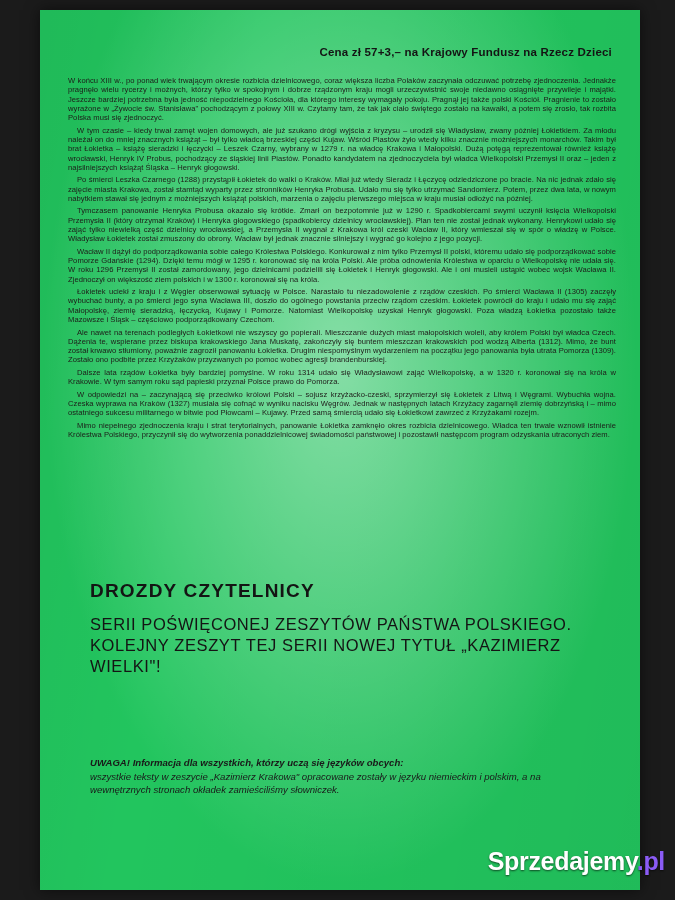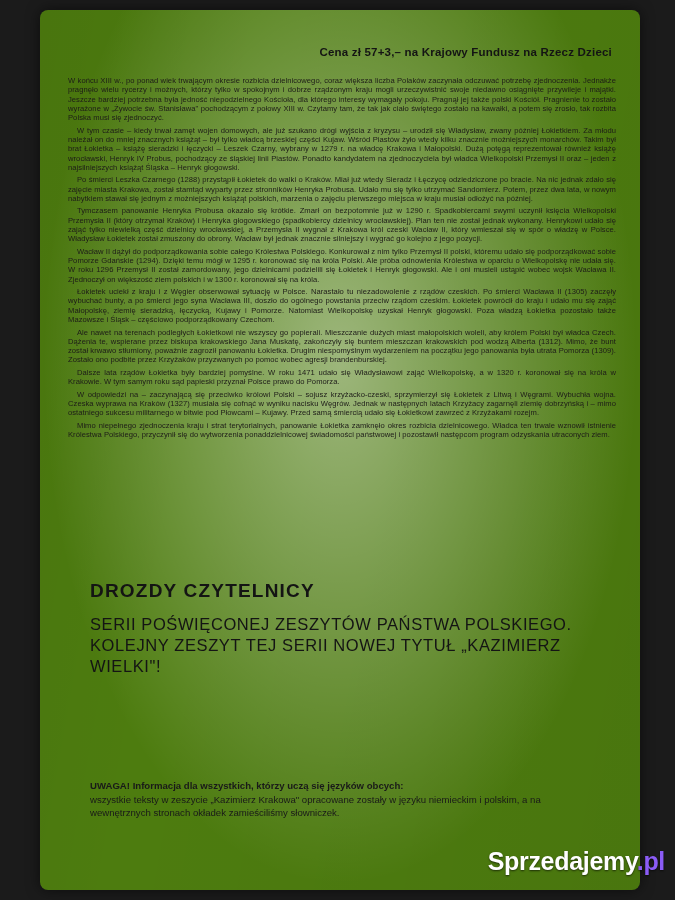--- a/index.html
+++ b/index.html
@@ -8,23 +8,22 @@
     background:#1b1b1b;
     font-family:"Liberation Sans", sans-serif;
     overflow:hidden;
     position:relative;
   }
   
   #page{
     position:absolute;
     left:40px;top:10px;
     width:600px;height:880px;
-    background:#4d7c0f;
+    background:#22c55e;
     box-shadow:0 0 14px rgba(0,0,0,.55);
-    border-radius:8px;
   }
   #page:before{ 
     content:"";position:absolute;inset:0;
     background:
       radial-gradient(ellipse at 50% 40%, rgba(255,255,255,.45), rgba(0,0,0,0) 70%),
       linear-gradient(100deg, rgba(0,0,0,.06), rgba(0,0,0,0) 30%, rgba(0,0,0,.05));
     pointer-events:none;
   }
   .price{
     position:absolute;
@@ -62,24 +61,25 @@
   .appeal .lines{
     font-size:16.5px;
     line-height:21px;
     letter-spacing:.6px;
     font-weight:normal;
   }
   .appeal .lines div{white-space:nowrap;}
   
   .notice{
     position:absolute;
-    left:50px;top:769px;width:470px;
+    left:50px;top:746px;width:470px;
     font-size:9.6px;
     line-height:13px;
     color:#191919;
+    font-style:italic;
   }
   .notice .head{font-weight:bold;}
   .notice .rest{margin-top:1px;}
   
   .watermark{
     position:absolute;
     right:10px;bottom:24px;
     font-size:25px;
     font-weight:bold;
     color:#ffffff;
@@ -97,21 +97,21 @@
   <div class="price">Cena zł 57+3,– na Krajowy Fundusz na Rzecz Dzieci</div>
 
   <div class="body-text">
     <p>W końcu XIII w., po ponad wiek trwającym okresie rozbicia dzielnicowego, coraz większa liczba Polaków zaczynała odczuwać potrzebę zjednoczenia. Jednakże pragnęło wielu rycerzy i możnych, którzy tylko w spokojnym i dobrze rządzonym kraju mogli urzeczywistnić swoje niedawno osiągnięte przywileje i majątki. Jeszcze bardziej potrzebna była jedność niepodzielnego Kościoła, dla którego interesy wymagały pokoju. Pragnął jej także polski Kościół. Pragnienie to zostało wyrażone w „Żywocie św. Stanisława" pochodzącym z połowy XIII w. Czytamy tam, że tak jak ciało świętego zostało na kawałki, a potem się zrosło, tak rozbita Polska musi się zjednoczyć.</p>
     <p class="ind">W tym czasie – kiedy trwał zamęt wojen domowych, ale już szukano drógi wyjścia z kryzysu – urodził się Władysław, zwany później Łokietkiem. Za młodu należał on do mniej znacznych książąt – był tylko władcą brzeskiej części Kujaw. Wśród Piastów żyło wtedy kilku znacznie możniejszych monarchów. Takim był brat Łokietka – książę sieradzki i łęczycki – Leszek Czarny, wybrany w 1279 r. na władcę Krakowa i Małopolski. Dużą potęgą reprezentował również książę wrocławski, Henryk IV Probus, pochodzący ze śląskiej linii Piastów. Ponadto kandydatem na zjednoczyciela był władca Wielkopolski Przemysł II oraz – jeden z najsilniejszych książąt Śląska – Henryk głogowski.</p>
     <p class="ind">Po śmierci Leszka Czarnego (1288) przystąpił Łokietek do walki o Kraków. Miał już wtedy Sieradz i Łęczycę odziedziczone po bracie. Na nic jednak zdało się zajęcie miasta Krakowa, został stamtąd wyparty przez stronników Henryka Probusa. Udało mu się tylko utrzymać Sandomierz. Potem, przez dwa lata, w nowym nabytkiem stawał się jednym z możniejszych książąt polskich, marzenia o zajęciu pierwszego miejsca w kraju musiał odłożyć na później.</p>
     <p class="ind">Tymczasem panowanie Henryka Probusa okazało się krótkie. Zmarł on bezpotomnie już w 1290 r. Spadkobiercami swymi uczynił księcia Wielkopolski Przemysła II (który otrzymał Kraków) i Henryka głogowskiego (spadkobiercy dzielnicy wrocławskiej). Plan ten nie został jednak wykonany. Henrykowi udało się zająć tylko niewielką część dzielnicy wrocławskiej, a Przemysła II wygnał z Krakowa król czeski Wacław II, który wmieszał się w spór o władzę w Polsce. Władysław Łokietek został zmuszony do obrony. Wacław był jednak znacznie silniejszy i wygrać go kolejno z jego pozycji.</p>
     <p class="ind">Wacław II dążył do podporządkowania sobie całego Królestwa Polskiego. Konkurował z nim tylko Przemysł II polski, któremu udało się podporządkować sobie Pomorze Gdańskie (1294). Dzięki temu mógł w 1295 r. koronować się na króla Polski. Ale próba odnowienia Królestwa w oparciu o Wielkopolskę nie udała się. W roku 1296 Przemysł II został zamordowany, jego dzielnicami podzielili się Łokietek i Henryk głogowski. Ale i oni musieli ustąpić wobec wojsk Wacława II. Zjednoczył on większość ziem polskich i w 1300 r. koronował się na króla.</p>
     <p class="ind">Łokietek uciekł z kraju i z Węgier obserwował sytuację w Polsce. Narastało tu niezadowolenie z rządów czeskich. Po śmierci Wacława II (1305) zaczęły wybuchać bunty, a po śmierci jego syna Wacława III, doszło do ogólnego powstania przeciw rządom czeskim. Łokietek powrócił do kraju i udało mu się zająć Małopolskę, ziemię sieradzką, łęczycką, Kujawy i Pomorze. Natomiast Wielkopolskę uzyskał Henryk głogowski. Poza władzą Łokietka pozostało także Mazowsze i Śląsk – częściowo podporządkowany Czechom.</p>
     <p class="ind">Ale nawet na terenach podległych Łokietkowi nie wszyscy go popierali. Mieszczanie dużych miast małopolskich woleli, aby królem Polski był władca Czech. Dążenia te, wspierane przez biskupa krakowskiego Jana Muskatę, zakończyły się buntem mieszczan krakowskich pod wodzą Alberta (1312). Mimo, że bunt został krwawo stłumiony, poważnie zagroził panowaniu Łokietka. Drugim niespomyślnym wydarzeniem na początku jego panowania była utrata Pomorza (1309). Zostało ono podbite przez Krzyżaków przyzwanych po pomoc wobec agresji brandenburskiej.</p>
-    <p class="ind">Dalsze lata rządów Łokietka były bardziej pomyślne. W roku 1471 udało się Władysławowi zająć Wielkopolskę, a w 1320 r. koronował się na króla w Krakowie. W tym samym roku sąd papieski przyznał Polsce prawo do Pomorza.</p>
+    <p class="ind">Dalsze lata rządów Łokietka były bardziej pomyślne. W roku 1314 udało się Władysławowi zająć Wielkopolskę, a w 1320 r. koronował się na króla w Krakowie. W tym samym roku sąd papieski przyznał Polsce prawo do Pomorza.</p>
     <p class="ind">W odpowiedzi na – zaczynającą się przeciwko królowi Polski – sojusz krzyżacko-czeski, sprzymierzył się Łokietek z Litwą i Węgrami. Wybuchła wojna. Czeska wyprawa na Kraków (1327) musiała się cofnąć w wyniku nacisku Węgrów. Jednak w następnych latach Krzyżacy zagarnęli ziemię dobrzyńską i – mimo ostatniego sukcesu militarnego w bitwie pod Płowcami – Kujawy. Przed samą śmiercią udało się Łokietkowi zawrzeć z Krzyżakami rozejm.</p>
     <p class="ind">Mimo niepełnego zjednoczenia kraju i strat terytorialnych, panowanie Łokietka zamknęło okres rozbicia dzielnicowego. Władca ten trwale wznowił istnienie Królestwa Polskiego, przyczynił się do wytworzenia ponaddzielnicowej świadomości państwowej i pozostawił następcom program odzyskania utraconych ziem.</p>
   </div>
 
   <div class="appeal">
     <h2>DROZDY CZYTELNICY</h2>
     <div class="lines">
       <div>SERII POŚWIĘCONEJ ZESZYTÓW PAŃSTWA POLSKIEGO.</div>
       <div>KOLEJNY ZESZYT TEJ SERII NOWEJ TYTUŁ „KAZIMIERZ</div>
       <div>WIELKI"!</div>

